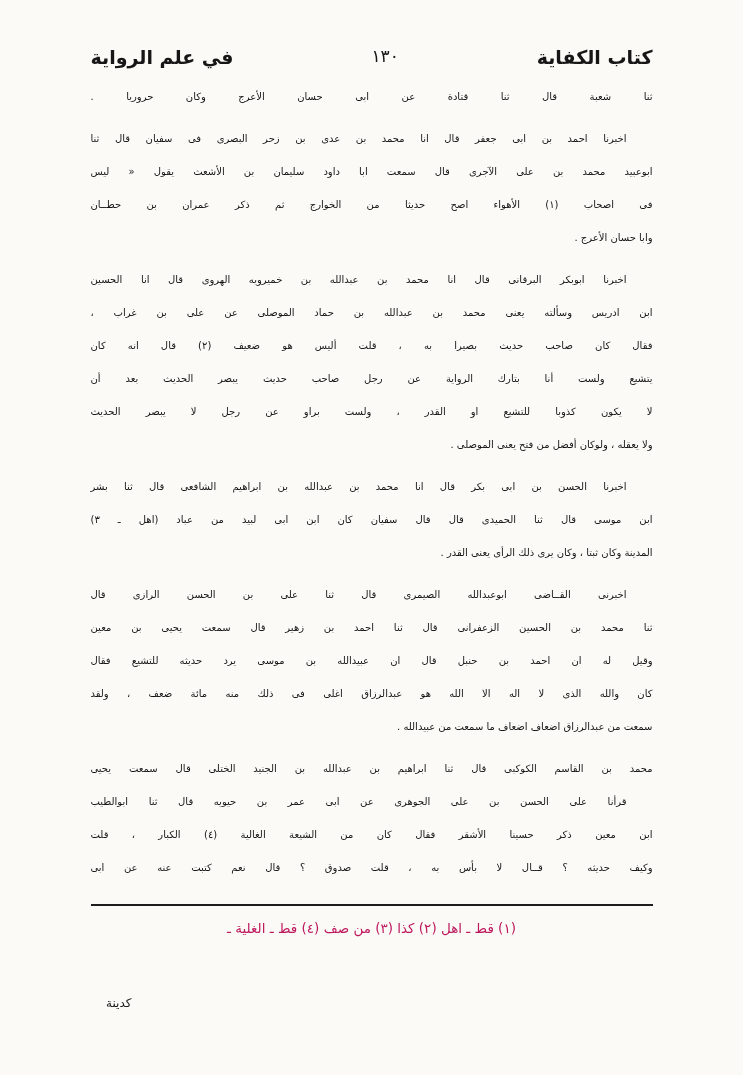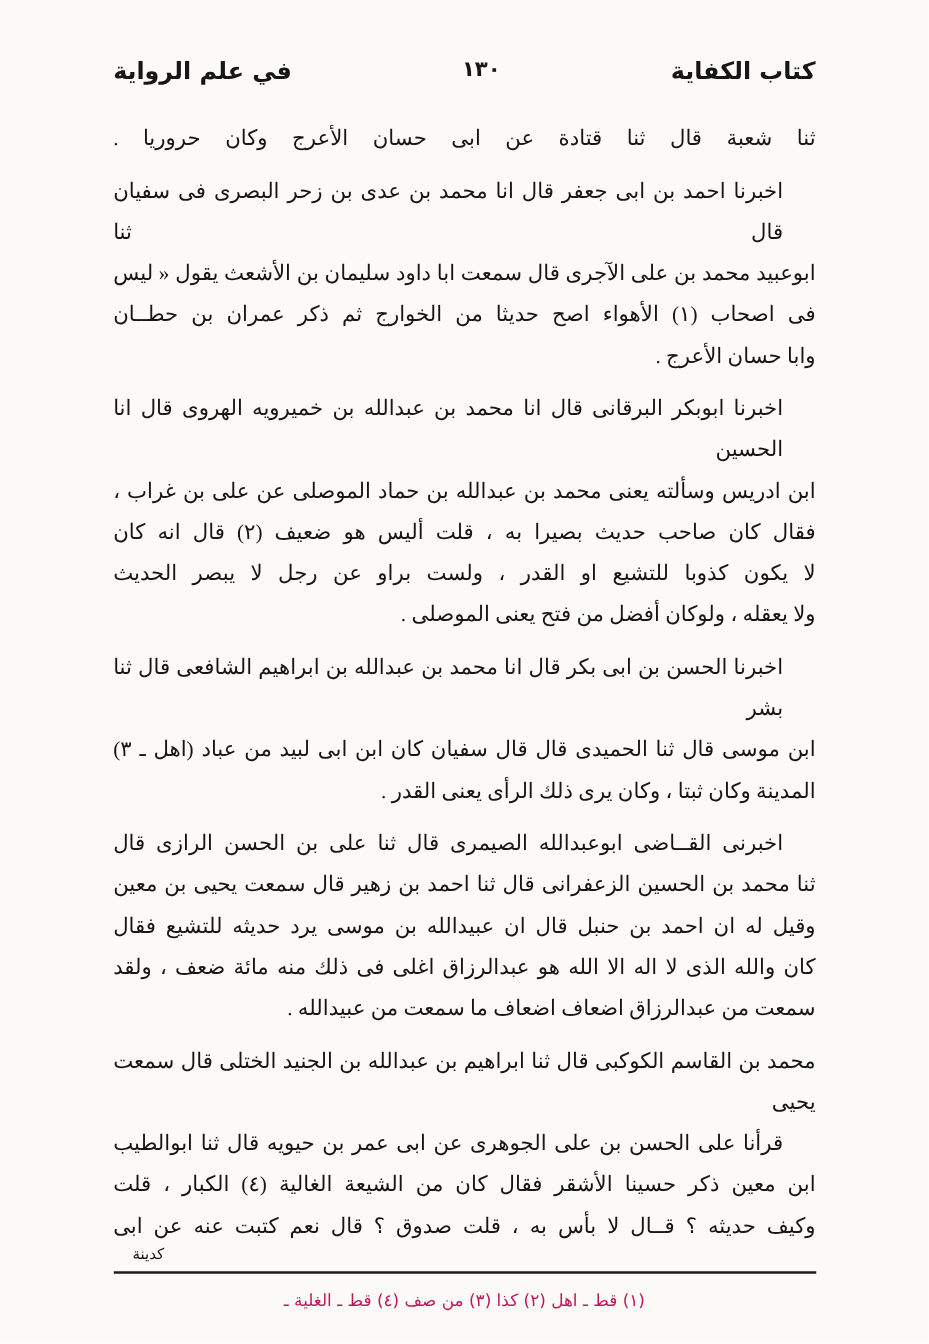--- a/index.html
+++ b/index.html
@@ -24,35 +24,34 @@
     padding-top: 46px;
     display: flex;
     justify-content: space-between;
     align-items: baseline;
     direction: rtl;
     font-size: 21px;
     font-weight: bold;
   }
   .page-number {
     font-size: 17px;
-    font-weight: bold;
+    font-weight: normal;
     letter-spacing: 3px;
     transform: translateY(-2px);
   }
   .title {
     font-size: 19px;
   }
   .text-block {
     width: 562px;
-    margin: 26px auto 0 auto;
+    margin: 12px auto 0 auto;
     direction: rtl;
-    font-size: 17px;
+    font-size: 10px;
     line-height: 33px;
     text-rendering: optimizeLegibility;
-    font-family: Liberation Serif, serif;
   }
   .para {
     margin: 0 0 9px 0;
   }
   .line {
     text-align: justify;
     text-align-last: justify;
   }
   .line.last {
     text-align-last: right;
@@ -101,20 +100,21 @@
       <div class="para indent">
         <div class="line first">اخبرنا احمد بن ابى جعفر قال انا محمد بن عدى بن زحر البصرى فى سفيان قال ثنا</div>
         <div class="line">ابوعبيد محمد بن على الآجرى قال سمعت ابا داود سليمان بن الأشعث يقول « ليس</div>
         <div class="line">فى اصحاب (١) الأهواء اصح حديثا من الخوارج ثم ذكر عمران بن حطــان</div>
         <div class="line last">وابا حسان الأعرج .</div>
       </div>
       <div class="para indent">
         <div class="line first">اخبرنا ابوبكر البرقانى قال انا محمد بن عبدالله بن خميرويه الهروى قال انا الحسين</div>
         <div class="line">ابن ادريس وسألته يعنى محمد بن عبدالله بن حماد الموصلى عن على بن غراب ،</div>
         <div class="line">فقال كان صاحب حديث بصيرا به ، قلت أليس هو ضعيف (٢) قال انه كان</div>
+        <div class="line">يتشيع ولست أنا بتارك الرواية عن رجل صاحب حديث يبصر الحديث بعد أن</div>
         <div class="line">لا يكون كذوبا للتشيع او القدر ، ولست براو عن رجل لا يبصر الحديث</div>
         <div class="line last">ولا يعقله ، ولوكان أفضل من فتح يعنى الموصلى .</div>
       </div>
       <div class="para indent">
         <div class="line first">اخبرنا الحسن بن ابى بكر قال انا محمد بن عبدالله بن ابراهيم الشافعى قال ثنا بشر</div>
         <div class="line">ابن موسى قال ثنا الحميدى قال قال سفيان كان ابن ابى لبيد من عباد (اهل ـ ٣)</div>
         <div class="line last">المدينة وكان ثبتا ، وكان يرى ذلك الرأى يعنى القدر .</div>
       </div>
       <div class="para indent">
         <div class="line first">اخبرنى القــاضى ابوعبدالله الصيمرى قال ثنا على بن الحسن الرازى قال</div>

